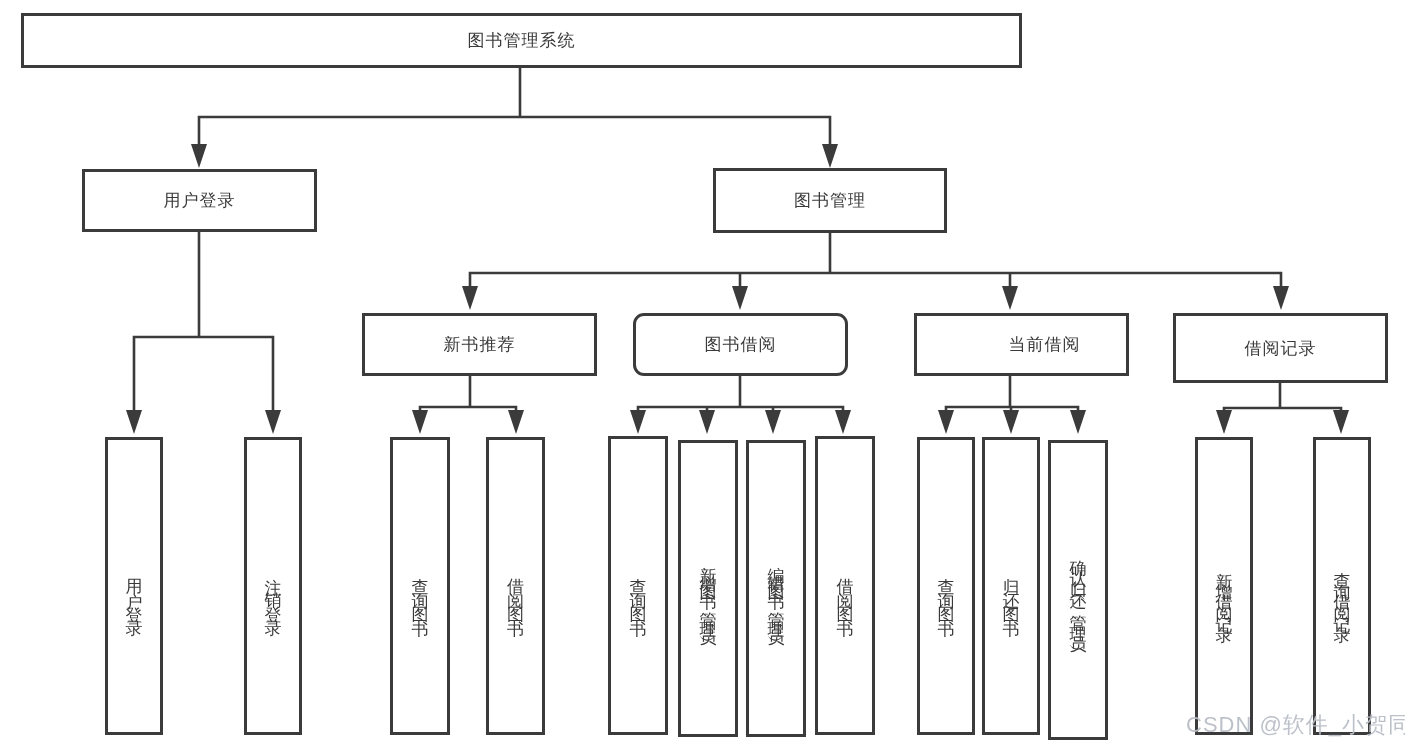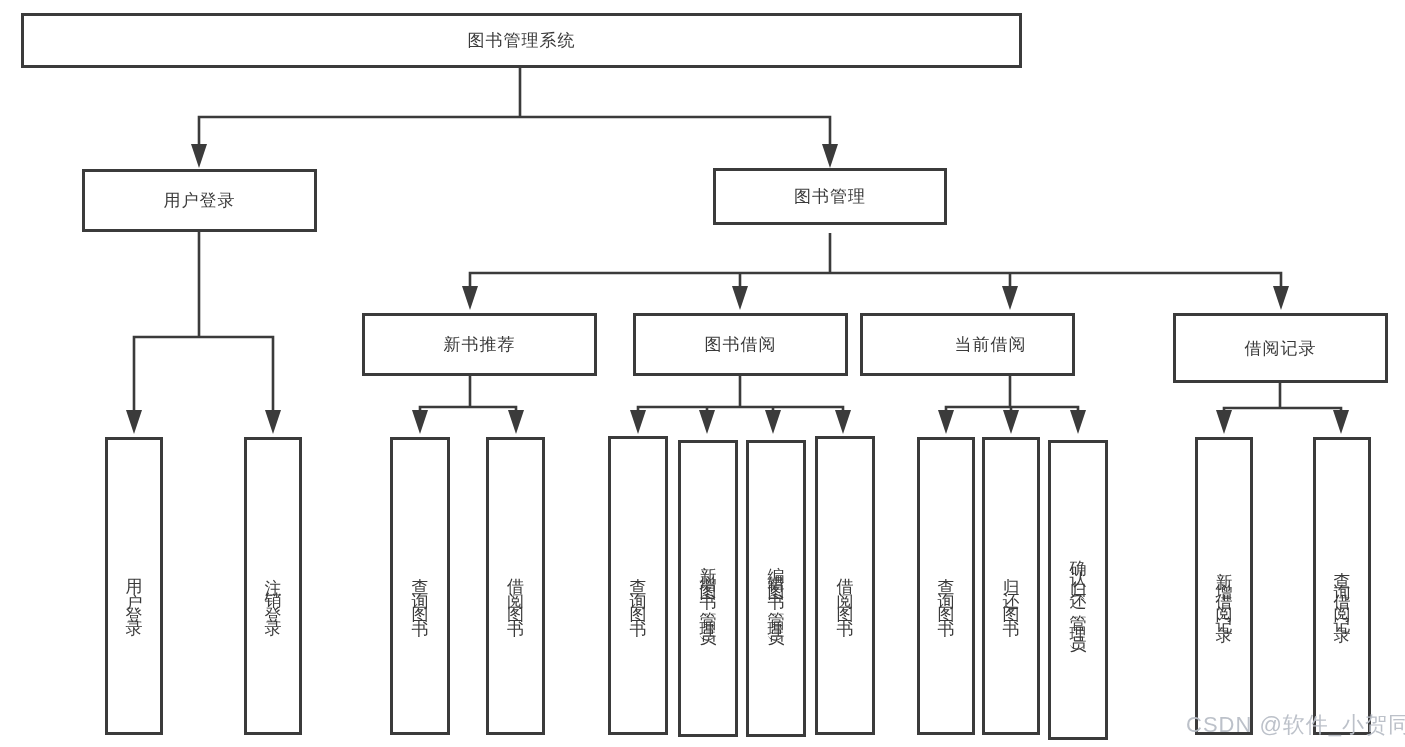--- a/index.html
+++ b/index.html
@@ -96,31 +96,31 @@
       <path d="M1333 410 H1349 L1341 434 Z" class="arrow"></path>
     </svg>
 
   <div class="box" style="left:21px;top:13px;width:1001px;height:55px;">
     <span>图书管理系统</span>
   </div>
 
   <div class="box" style="left:82px;top:169px;width:235px;height:63px;">
     <span>用户登录</span>
   </div>
-  <div class="box" style="left:713px;top:168px;width:234px;height:57px;">
+  <div class="box" style="left:713px;top:168px;width:234px;height:65px;">
     <span>图书管理</span>
   </div>
 
   <div class="box" style="left:362px;top:313px;width:235px;height:63px;font-family:Liberation Mono, monospace;">
     <span>新书推荐</span>
   </div>
-  <div class="box" style="left:633px;top:313px;width:215px;height:63px;">
+  <div class="box" style="left:633px;top:313px;width:215px;height:63px;border-radius:11px;">
     <span>图书借阅</span>
   </div>
-  <div class="box" style="left:860px;top:313px;width:215px;height:63px;padding-left:46px;">
+  <div class="box" style="left:914px;top:313px;width:215px;height:63px;padding-left:46px;">
     <span>当前借阅</span>
   </div>
   <div class="box" style="left:1173px;top:313px;width:215px;height:70px;">
     <span>借阅记录</span>
   </div>
 
   <div class="box leaf" style="left:105px;top:437px;width:58px;height:298px;">
     <span class="v ls4">用户登录</span>
   </div>
   <div class="box leaf" style="left:244px;top:437px;width:58px;height:298px;">

